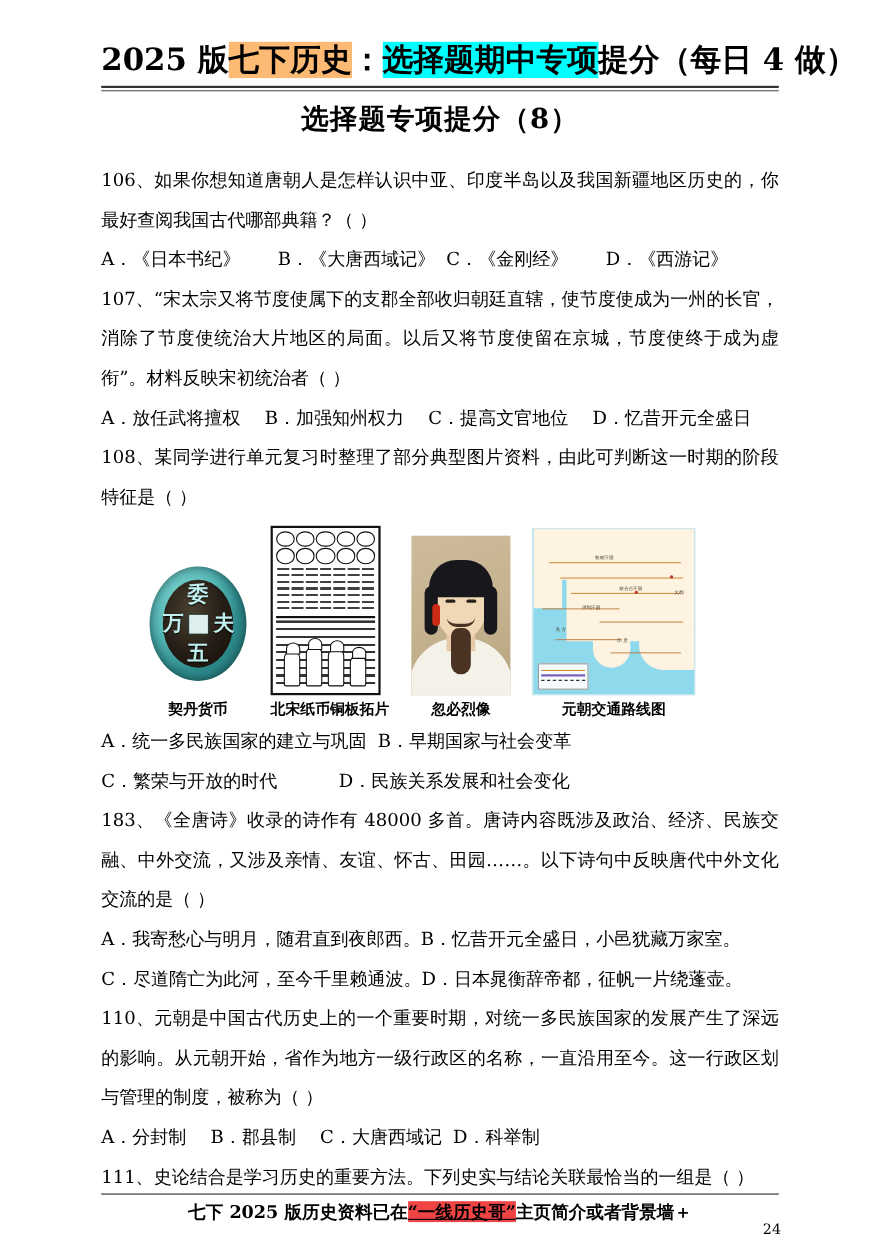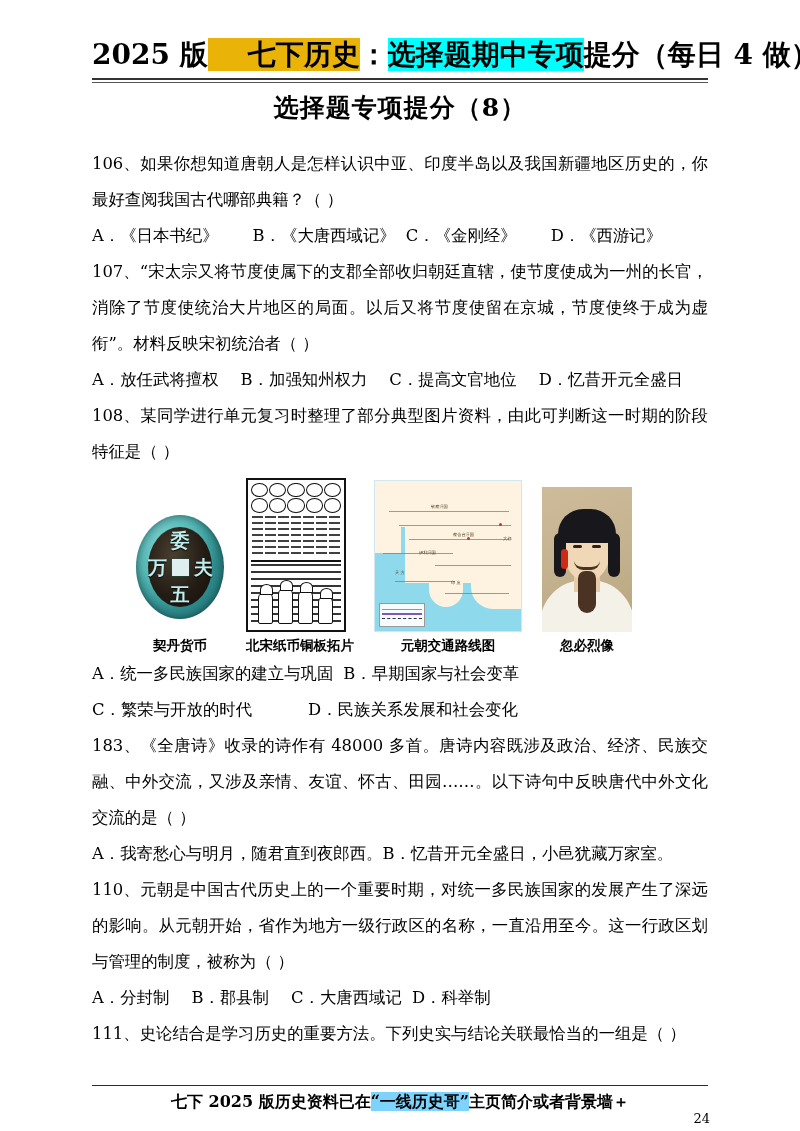--- a/index.html
+++ b/index.html
@@ -28,21 +28,21 @@
     padding-top: 36px;
     text-align: center;
     white-space: nowrap;
   }
   .header-line {
     font-size: 28px;
     font-weight: bold;
     letter-spacing: 0px;
     line-height: 1.35;
   }
-  .hl-yellow { background: #eab308; padding-left: 40px; }
+  .hl-yellow { background: #fdba74; }
   .hl-cyan   { background: #00ffff; }
   .header-rule {
     margin-top: 4px;
     border-top: 2px solid #333333;
     border-bottom: 1px solid #555555;
     height: 2px;
   }
 
   
   .doc-title {
@@ -271,21 +271,21 @@
   .footer-rule {
     border-top: 1.6px solid #2b2b2b;
     margin-bottom: 6px;
   }
   .footer-text {
     text-align: center;
     font-size: 16px;
     font-weight: bold;
     white-space: nowrap;
   }
-  .hl-green { background: #7dd3fc; }
+  .hl-green { background: #ef4444; text-decoration: underline; }
   .page-num {
     position: absolute;
     right: -2px;
     top: 26px;
     font-size: 13px;
     font-family: "DejaVu Serif", "Liberation Serif", serif;
   }
 </style>
 </head>
 <body>
@@ -356,57 +356,20 @@
               </div>
               <div class="rub-div"></div>
               <div class="rub-scene"></div>
               <div class="rub-fig" style="left:10px;"></div>
               <div class="rub-fig" style="left:30px; height:34px;"></div>
               <div class="rub-fig" style="left:50px; height:32px;"></div>
               <div class="rub-fig" style="left:70px; height:26px;"></div>
             </div>
           </div>
           <div class="fig-caption">北宋纸币铜板拓片</div>
-        </div>
-
-        <div class="fig">
-          <div class="map-wrap">
-            <div class="map">
-              <div class="m-land m-l1"></div>
-              <div class="m-land m-l2"></div>
-              <div class="m-land m-l3"></div>
-              <div class="m-land m-l4"></div>
-              <div class="m-land m-l5"></div>
-
-              <div class="m-route" style="left:14px; top:30px; width:120px;"></div>
-              <div class="m-route" style="left:24px; top:44px; width:112px;"></div>
-              <div class="m-route" style="left:34px; top:58px; width:100px;"></div>
-              <div class="m-route2" style="left:8px; top:72px; width:70px;"></div>
-              <div class="m-route2" style="left:60px; top:84px; width:76px;"></div>
-              <div class="m-route2" style="left:20px; top:100px; width:60px;"></div>
-              <div class="m-route2" style="left:70px; top:112px; width:64px;"></div>
-
-              <div class="m-dot" style="left:124px; top:42px;"></div>
-              <div class="m-dot" style="left:92px; top:56px;"></div>
-
-              <span class="m-lab" style="left:56px; top:8px;">钦察汗国</span>
-              <span class="m-lab" style="left:78px; top:36px;">察合台汗国</span>
-              <span class="m-lab" style="left:44px; top:54px;">伊利汗国</span>
-              <span class="m-lab" style="left:128px; top:40px;">大都</span>
-              <span class="m-lab" style="left:20px; top:74px;">天 方</span>
-              <span class="m-lab" style="left:76px; top:84px;">印 度</span>
-
-              <div class="m-legend">
-                <i></i>
-                  <i class="b"></i>
-                  <i class="c"></i>
-              </div>
-            </div>
-          </div>
-          <div class="fig-caption">元朝交通路线图</div>
         </div>
 
         <div class="fig">
           <div class="portrait-wrap">
             <div class="portrait">
               <div class="p-robe"></div>
               <div class="p-neck"></div>
               <div class="p-face"></div>
               <div class="p-sidel"></div>
               <div class="p-sider"></div>
@@ -414,29 +377,67 @@
               <div class="p-hat"></div>
               <div class="p-eyeL"></div>
               <div class="p-eyeR"></div>
               <div class="p-mous"></div>
               <div class="p-beard"></div>
             </div>
           </div>
           <div class="fig-caption">忽必烈像</div>
         </div>
 
+        <div class="fig">
+          <div class="map-wrap">
+            <div class="map">
+              <div class="m-land m-l1"></div>
+              <div class="m-land m-l2"></div>
+              <div class="m-land m-l3"></div>
+              <div class="m-land m-l4"></div>
+              <div class="m-land m-l5"></div>
+
+              <div class="m-route" style="left:14px; top:30px; width:120px;"></div>
+              <div class="m-route" style="left:24px; top:44px; width:112px;"></div>
+              <div class="m-route" style="left:34px; top:58px; width:100px;"></div>
+              <div class="m-route2" style="left:8px; top:72px; width:70px;"></div>
+              <div class="m-route2" style="left:60px; top:84px; width:76px;"></div>
+              <div class="m-route2" style="left:20px; top:100px; width:60px;"></div>
+              <div class="m-route2" style="left:70px; top:112px; width:64px;"></div>
+
+              <div class="m-dot" style="left:124px; top:42px;"></div>
+              <div class="m-dot" style="left:92px; top:56px;"></div>
+
+              <span class="m-lab" style="left:56px; top:8px;">钦察汗国</span>
+              <span class="m-lab" style="left:78px; top:36px;">察合台汗国</span>
+              <span class="m-lab" style="left:44px; top:54px;">伊利汗国</span>
+              <span class="m-lab" style="left:128px; top:40px;">大都</span>
+              <span class="m-lab" style="left:20px; top:74px;">天 方</span>
+              <span class="m-lab" style="left:76px; top:84px;">印 度</span>
+
+              <div class="m-legend">
+                <i></i>
+                  <i class="b"></i>
+                  <i class="c"></i>
+              </div>
+            </div>
+          </div>
+          <div class="fig-caption">元朝交通路线图</div>
+        </div>
+
       </div>
 
       <div class="opts"><span>A．统一多民族国家的建立与巩固</span><span class="opt-gapS"></span><span>B．早期国家与社会变革</span></div>
       <div class="opts"><span>C．繁荣与开放的时代</span><span class="opt-gapL"></span><span class="opt-gapM"></span><span>D．民族关系发展和社会变化</span></div>
     </div>
 
     <div class="q-block">
       <div class="q-text"><span>183、</span><span>《全唐诗》收录的诗作有 48000 多首。唐诗内容既涉及政治、经济、民族交融、中外交流，又涉及亲情、友谊、怀古、田园……。以下诗句中反映唐代中外文化交流的是（        ）</span></div>
       <div class="opts"><span>A．我寄愁心与明月，随君直到夜郎西。</span><span>B．忆昔开元全盛日，小邑犹藏万家室。</span></div>
+      <div class="opts"><span>C．尽道隋亡为此河，至今千里赖通波。</span><span>D．日本晁衡辞帝都，征帆一片绕蓬壶。</span></div>
     </div>
 
     <div class="q-block">
       <div class="q-text"><span>110、</span><span>元朝是中国古代历史上的一个重要时期，对统一多民族国家的发展产生了深远的影响。从元朝开始，省作为地方一级行政区的名称，一直沿用至今。这一行政区划与管理的制度，被称为（            ）</span></div>
       <div class="opts"><span>A．分封制</span><span class="opt-gapM"></span><span>B．郡县制</span><span class="opt-gapM"></span><span>C．大唐西域记</span><span class="opt-gapS"></span><span>D．科举制</span></div>
     </div>
 
     <div class="q-block">
       <div class="q-text"><span>111、</span><span>史论结合是学习历史的重要方法。下列史实与结论关联最恰当的一组是（   ）</span></div>
     </div>

